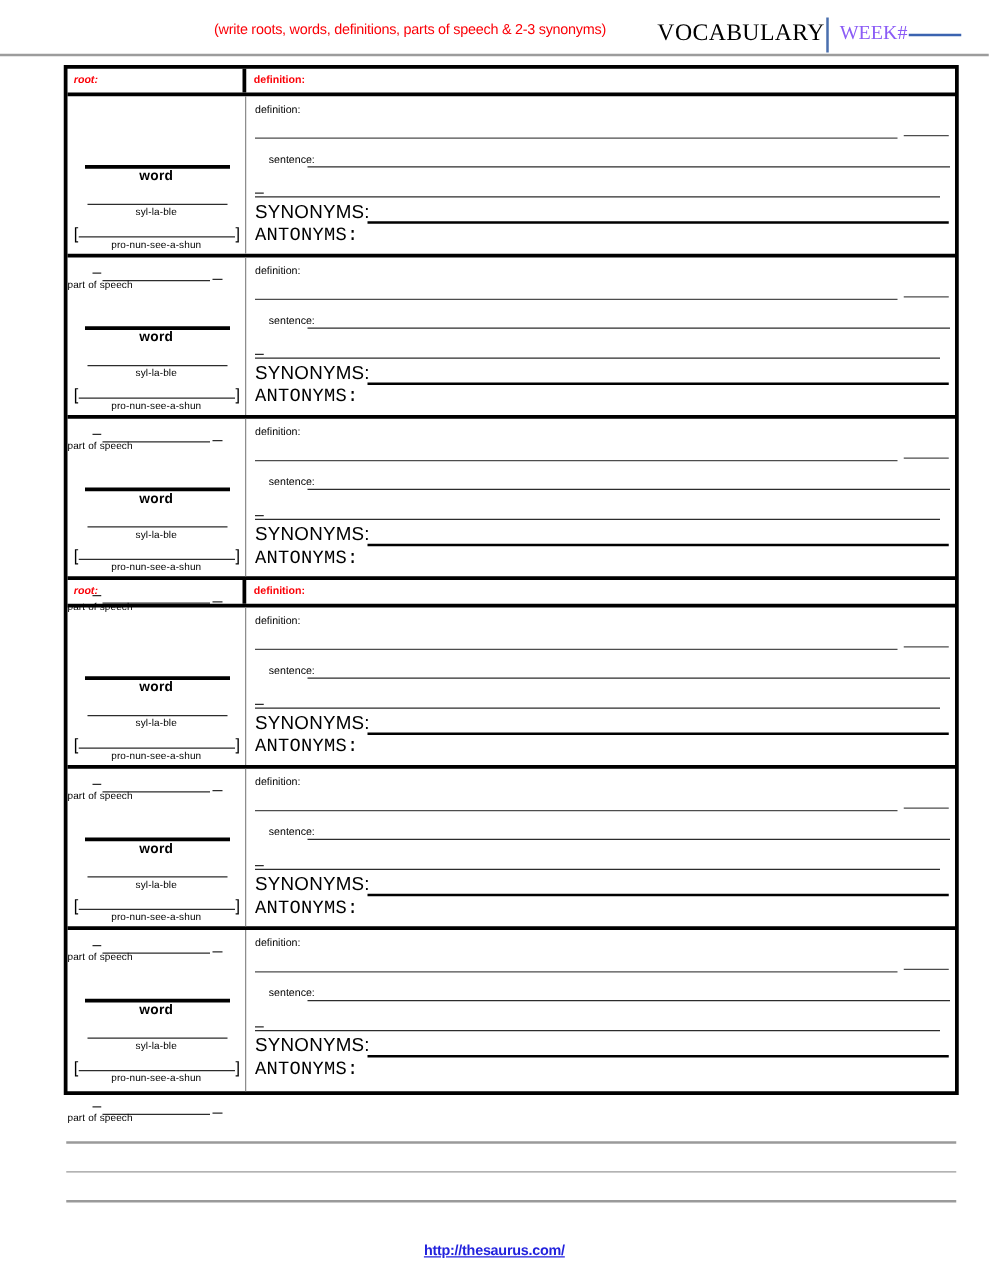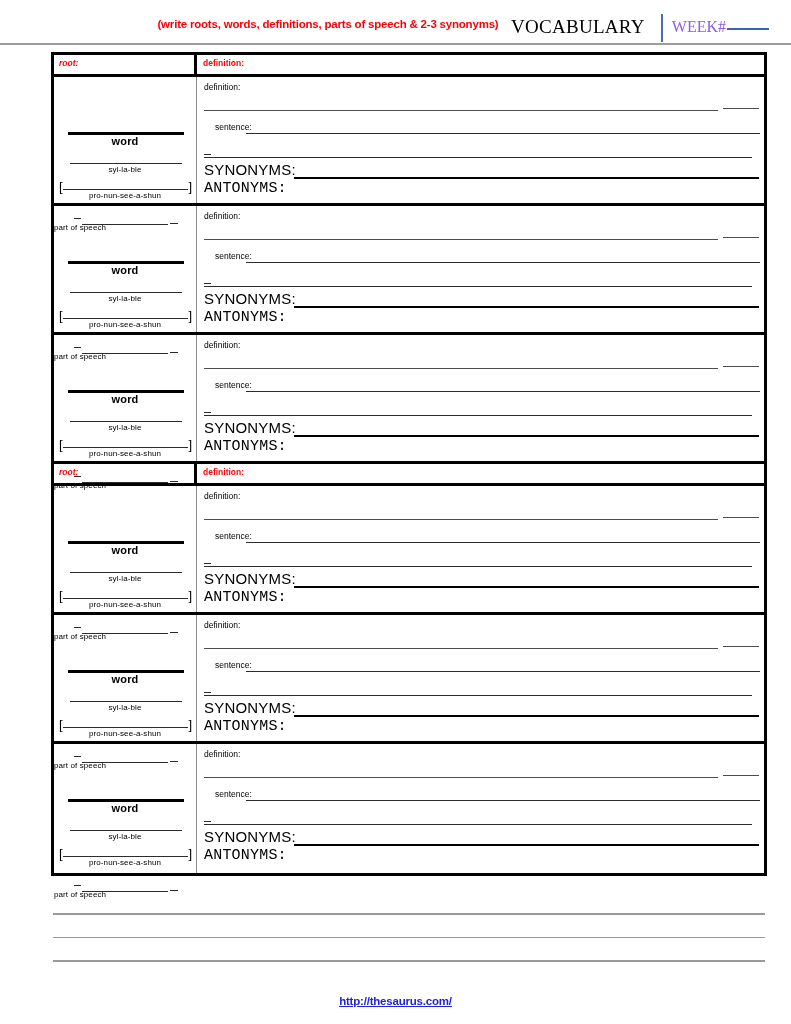--- a/index.html
+++ b/index.html
@@ -30,39 +30,39 @@
     width: 791px;
     height: 30px;
   }
   .header-instruction {
     position: absolute;
     left: 138px;
     top: 4px;
     width: 380px;
     text-align: center;
     font-size: 11.5px;
-    font-weight: bold;
+    font-weight: normal;
     color: #fb0007;
     letter-spacing: -0.2px;
     white-space: nowrap;
   }
   .header-right {
     position: absolute;
     right: 22px;
     top: 0px;
     display: flex;
     align-items: flex-start;
     height: 28px;
   }
   .header-vocab {
     font-family: "Liberation Serif", serif;
     font-size: 19px;
     letter-spacing: 0.3px;
     color: #000000;
-    padding-right: 16px;
+    padding-right: 1px;
     line-height: 25px;
   }
   .header-divider {
     width: 2px;
     background: #4a6fae;
     height: 28px;
     margin-right: 9px;
   }
   .header-week {
     font-family: "Liberation Serif", serif;

